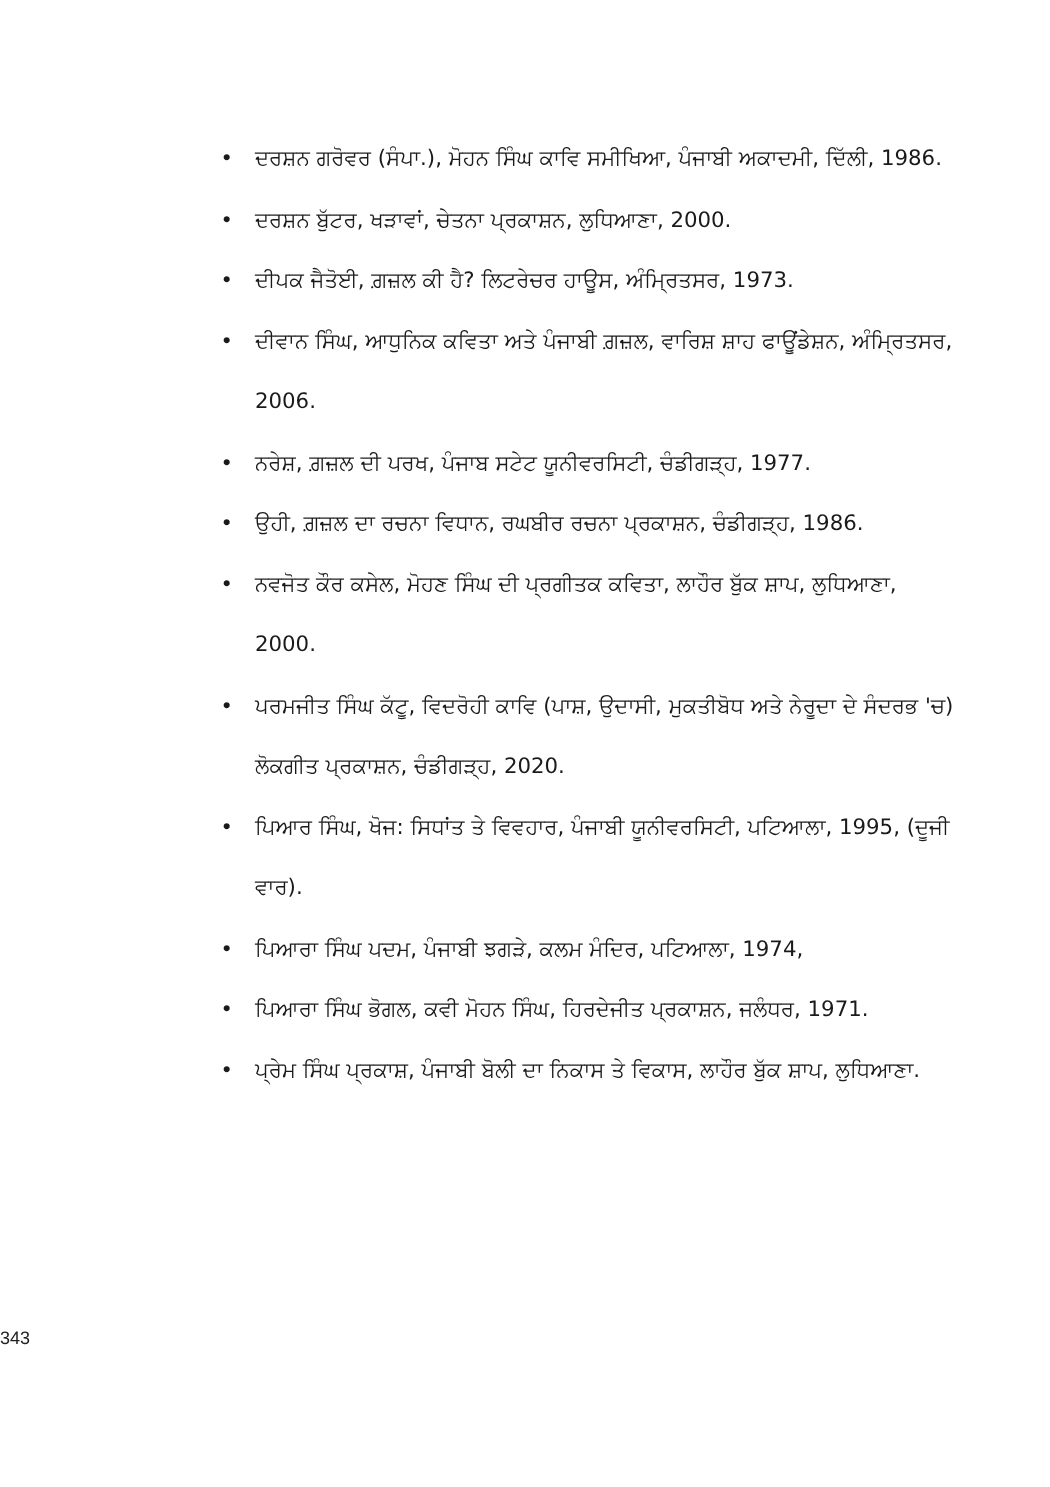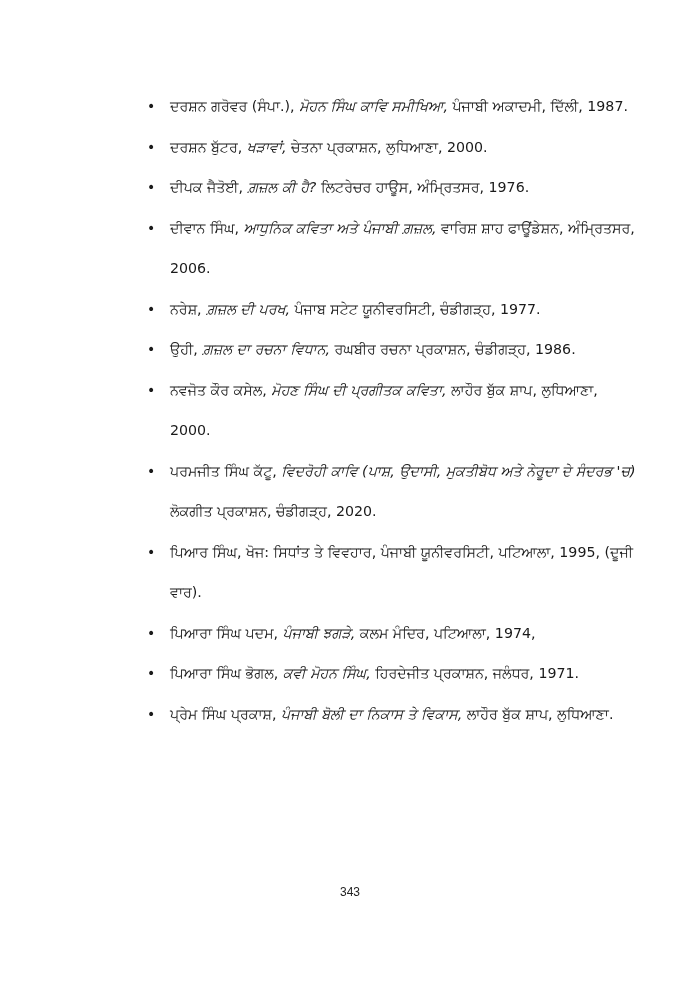--- a/index.html
+++ b/index.html
@@ -1,39 +1,39 @@
 <!DOCTYPE html>
 <html><head>
 <meta charset="utf-8">
 <style>
   html, body { margin:0; padding:0; background:#ffffff; }
   body { width:700px; height:991px; position:relative; overflow:hidden;
          font-family:"DejaVu Sans", sans-serif; color:#1a1a1a; }
   .list { position:absolute; left:0; top:86px; width:700px; margin:0; padding:0; list-style:none; }
   .entry { position:relative; padding-left:170px; padding-right:60px; font-size:14.2px; line-height:40.5px; margin:0; }
   .bullet { position:absolute; left:147px; top:0; font-size:14px; }
-  .it { font-style:italic; }
-  .page-num { position:absolute; left:0; width:700px; top:885px; text-align:center;
+  .it { }
+  .page-num { position:absolute; left:0; width:700px; top:885px; text-align:left;
               font-family:"Liberation Sans", sans-serif; font-size:12px; color:#222; }
 </style>
 </head>
 <body>
 
 <ul class="list">
   <li class="entry">
     <span class="bullet">•</span>
-    <span>ਦਰਸ਼ਨ ਗਰੋਵਰ (ਸੰਪਾ.), </span><span class="it">ਮੋਹਨ ਸਿੰਘ ਕਾਵਿ ਸਮੀਖਿਆ,</span><span> ਪੰਜਾਬੀ ਅਕਾਦਮੀ, ਦਿੱਲੀ, 1987.</span>
+    <span>ਦਰਸ਼ਨ ਗਰੋਵਰ (ਸੰਪਾ.), </span><span class="it">ਮੋਹਨ ਸਿੰਘ ਕਾਵਿ ਸਮੀਖਿਆ,</span><span> ਪੰਜਾਬੀ ਅਕਾਦਮੀ, ਦਿੱਲੀ, 1986.</span>
   </li>
   <li class="entry">
     <span class="bullet">•</span>
     <span>ਦਰਸ਼ਨ ਬੁੱਟਰ, </span><span class="it">ਖੜਾਵਾਂ,</span><span> ਚੇਤਨਾ ਪ੍ਰਕਾਸ਼ਨ, ਲੁਧਿਆਣਾ, 2000.</span>
   </li>
   <li class="entry">
     <span class="bullet">•</span>
-    <span>ਦੀਪਕ ਜੈਤੋਈ, </span><span class="it">ਗ਼ਜ਼ਲ ਕੀ ਹੈ?</span><span> ਲਿਟਰੇਚਰ ਹਾਊਸ, ਅੰਮ੍ਰਿਤਸਰ, 1976.</span>
+    <span>ਦੀਪਕ ਜੈਤੋਈ, </span><span class="it">ਗ਼ਜ਼ਲ ਕੀ ਹੈ?</span><span> ਲਿਟਰੇਚਰ ਹਾਊਸ, ਅੰਮ੍ਰਿਤਸਰ, 1973.</span>
   </li>
   <li class="entry">
     <span class="bullet">•</span>
     <span>ਦੀਵਾਨ ਸਿੰਘ, </span><span class="it">ਆਧੁਨਿਕ ਕਵਿਤਾ ਅਤੇ ਪੰਜਾਬੀ ਗ਼ਜ਼ਲ,</span><span> ਵਾਰਿਸ਼ ਸ਼ਾਹ ਫਾਊਂਡੇਸ਼ਨ, ਅੰਮ੍ਰਿਤਸਰ, 2006.</span>
   </li>
   <li class="entry">
     <span class="bullet">•</span>
     <span>ਨਰੇਸ਼, </span><span class="it">ਗ਼ਜ਼ਲ ਦੀ ਪਰਖ,</span><span> ਪੰਜਾਬ ਸਟੇਟ ਯੂਨੀਵਰਸਿਟੀ, ਚੰਡੀਗੜ੍ਹ, 1977.</span>
   </li>
   <li class="entry">

